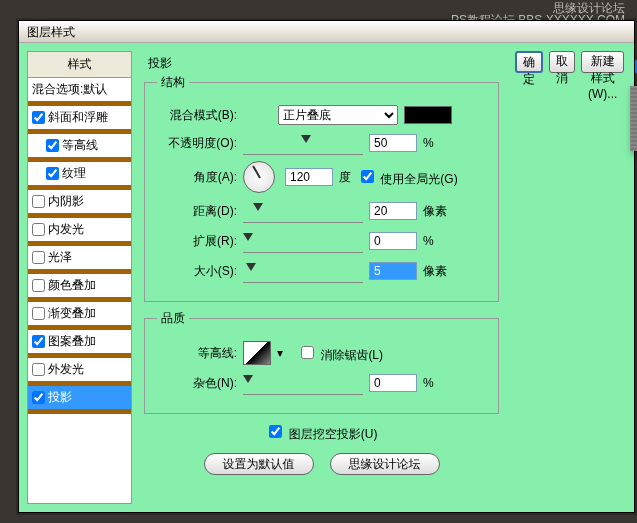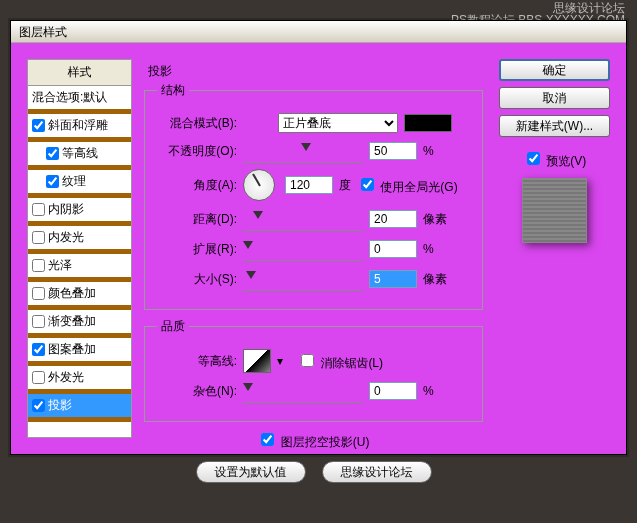--- a/index.html
+++ b/index.html
@@ -1,40 +1,40 @@
 <!DOCTYPE html>
 <html><head>
 <meta charset="utf-8">
 <style>
 * { box-sizing: border-box; font-family: "Microsoft YaHei", SimSun, Arial, sans-serif; font-size: 12px; }
 body { margin: 0; background: #3a3530; width: 637px; height: 523px; position: relative; }
-.window { position: absolute; left: 10px; top: 20px; width: 617px; height: 435px; background: #d946ef; border: 1px solid #000; box-shadow: 0 0 0 2px rgba(0,0,0,0.2); }
+.window { position: absolute; left: 18px; top: 20px; width: 617px; height: 493px; background: #86efac; border: 1px solid #000; box-shadow: 0 0 0 2px rgba(0,0,0,0.2); }
 .title-bar { height: 22px; background: linear-gradient(#fff, #d6d0c0); border-bottom: 1px solid #aaa; padding-left: 8px; line-height: 22px; }
-.content { display: flex; padding: 16px; height: calc(100% - 22px); }
+.content { display: flex; padding: 8px; height: calc(100% - 22px); }
 .styles-list { width: 105px; border: 1px solid #999; background: #fff; }
 .styles-head { background: #ece9d8; border-bottom: 1px solid #999; text-align: center; padding: 4px 0; }
 .styles-item { padding: 3px 4px; border-bottom: 5px solid #a16207; display: flex; align-items: center; gap: 3px; cursor: pointer; }
 .styles-item.sub { padding-left: 18px; }
 .styles-item.sel { background: #3399ff; color: #fff; }
 .styles-item input[type=checkbox] { margin: 0; width: 13px; height: 13px; }
 .main { flex: 1; padding: 0 10px; }
 fieldset { border: 1px solid #999; margin-bottom: 8px; padding: 8px 12px 12px; }
 legend { padding: 0 4px; }
 .row { display: flex; align-items: center; margin: 6px 0; gap: 6px; }
 .lbl { width: 80px; text-align: right; }
 select { width: 120px; height: 20px; margin-left: 35px; }
 .swatch { width: 48px; height: 18px; background: #000; border: 1px solid #666; }
 input[type=text].num { width: 48px; height: 18px; text-align: left; padding: 0 4px; border: 1px solid #7b9ebd; background: #fff; }
 input[type=text].num.sel { background: #3399ff; color: #fff; }
 .slider { width: 120px; height: 18px; position: relative; border-bottom: 1px solid #888; margin-top: 6px; }
 .slider .thumb { position: absolute; top: -2px; width: 0; height: 0; border-left: 5px solid transparent; border-right: 5px solid transparent; border-top: 8px solid #333; }
 .dial { width: 32px; height: 32px; border: 1px solid #666; border-radius: 50%; position: relative; background: radial-gradient(#fff,#ddd); margin-right: 4px; }
 .dial::after { content: ''; position: absolute; width: 2px; height: 14px; background: #333; left: 15px; top: 2px; transform-origin: bottom; transform: rotate(-30deg); }
 .contour-sw { width: 28px; height: 24px; border: 1px solid #666; background: linear-gradient(135deg, #fff 0%, #fff 49%, #000 50%, #888 100%); }
-.right { width: 115px; display: flex; flex-direction: column; gap: 6px; padding-left: 4px; }
+.right { width: 115px; display: flex; flex-direction: row; gap: 6px; padding-left: 4px; }
 .btn { height: 22px; border: 1px solid #666; background: linear-gradient(#fff,#ddd); border-radius: 3px; cursor: pointer; }
 .btn.def { border: 2px solid #3b6ea5; }
 .preview-box { width: 65px; height: 65px; border: 1px solid #888; margin: 8px auto 0; background: repeating-linear-gradient(0deg, #777 0, #777 2px, #888 2px, #888 4px); box-shadow: 3px 3px 8px rgba(0,0,0,0.5); }
 .prev-wrap { text-align: center; margin-top: 6px; }
 .bot-btns { display: flex; gap: 16px; justify-content: center; margin-top: 10px; }
 .bot-btns .btn { width: 110px; border-radius: 11px; }
 .wm { position: absolute; right: 12px; top: 2px; color: #bbb; font-size: 11px; text-align: right; line-height: 12px; }
 </style>
 </head>
 <body>

